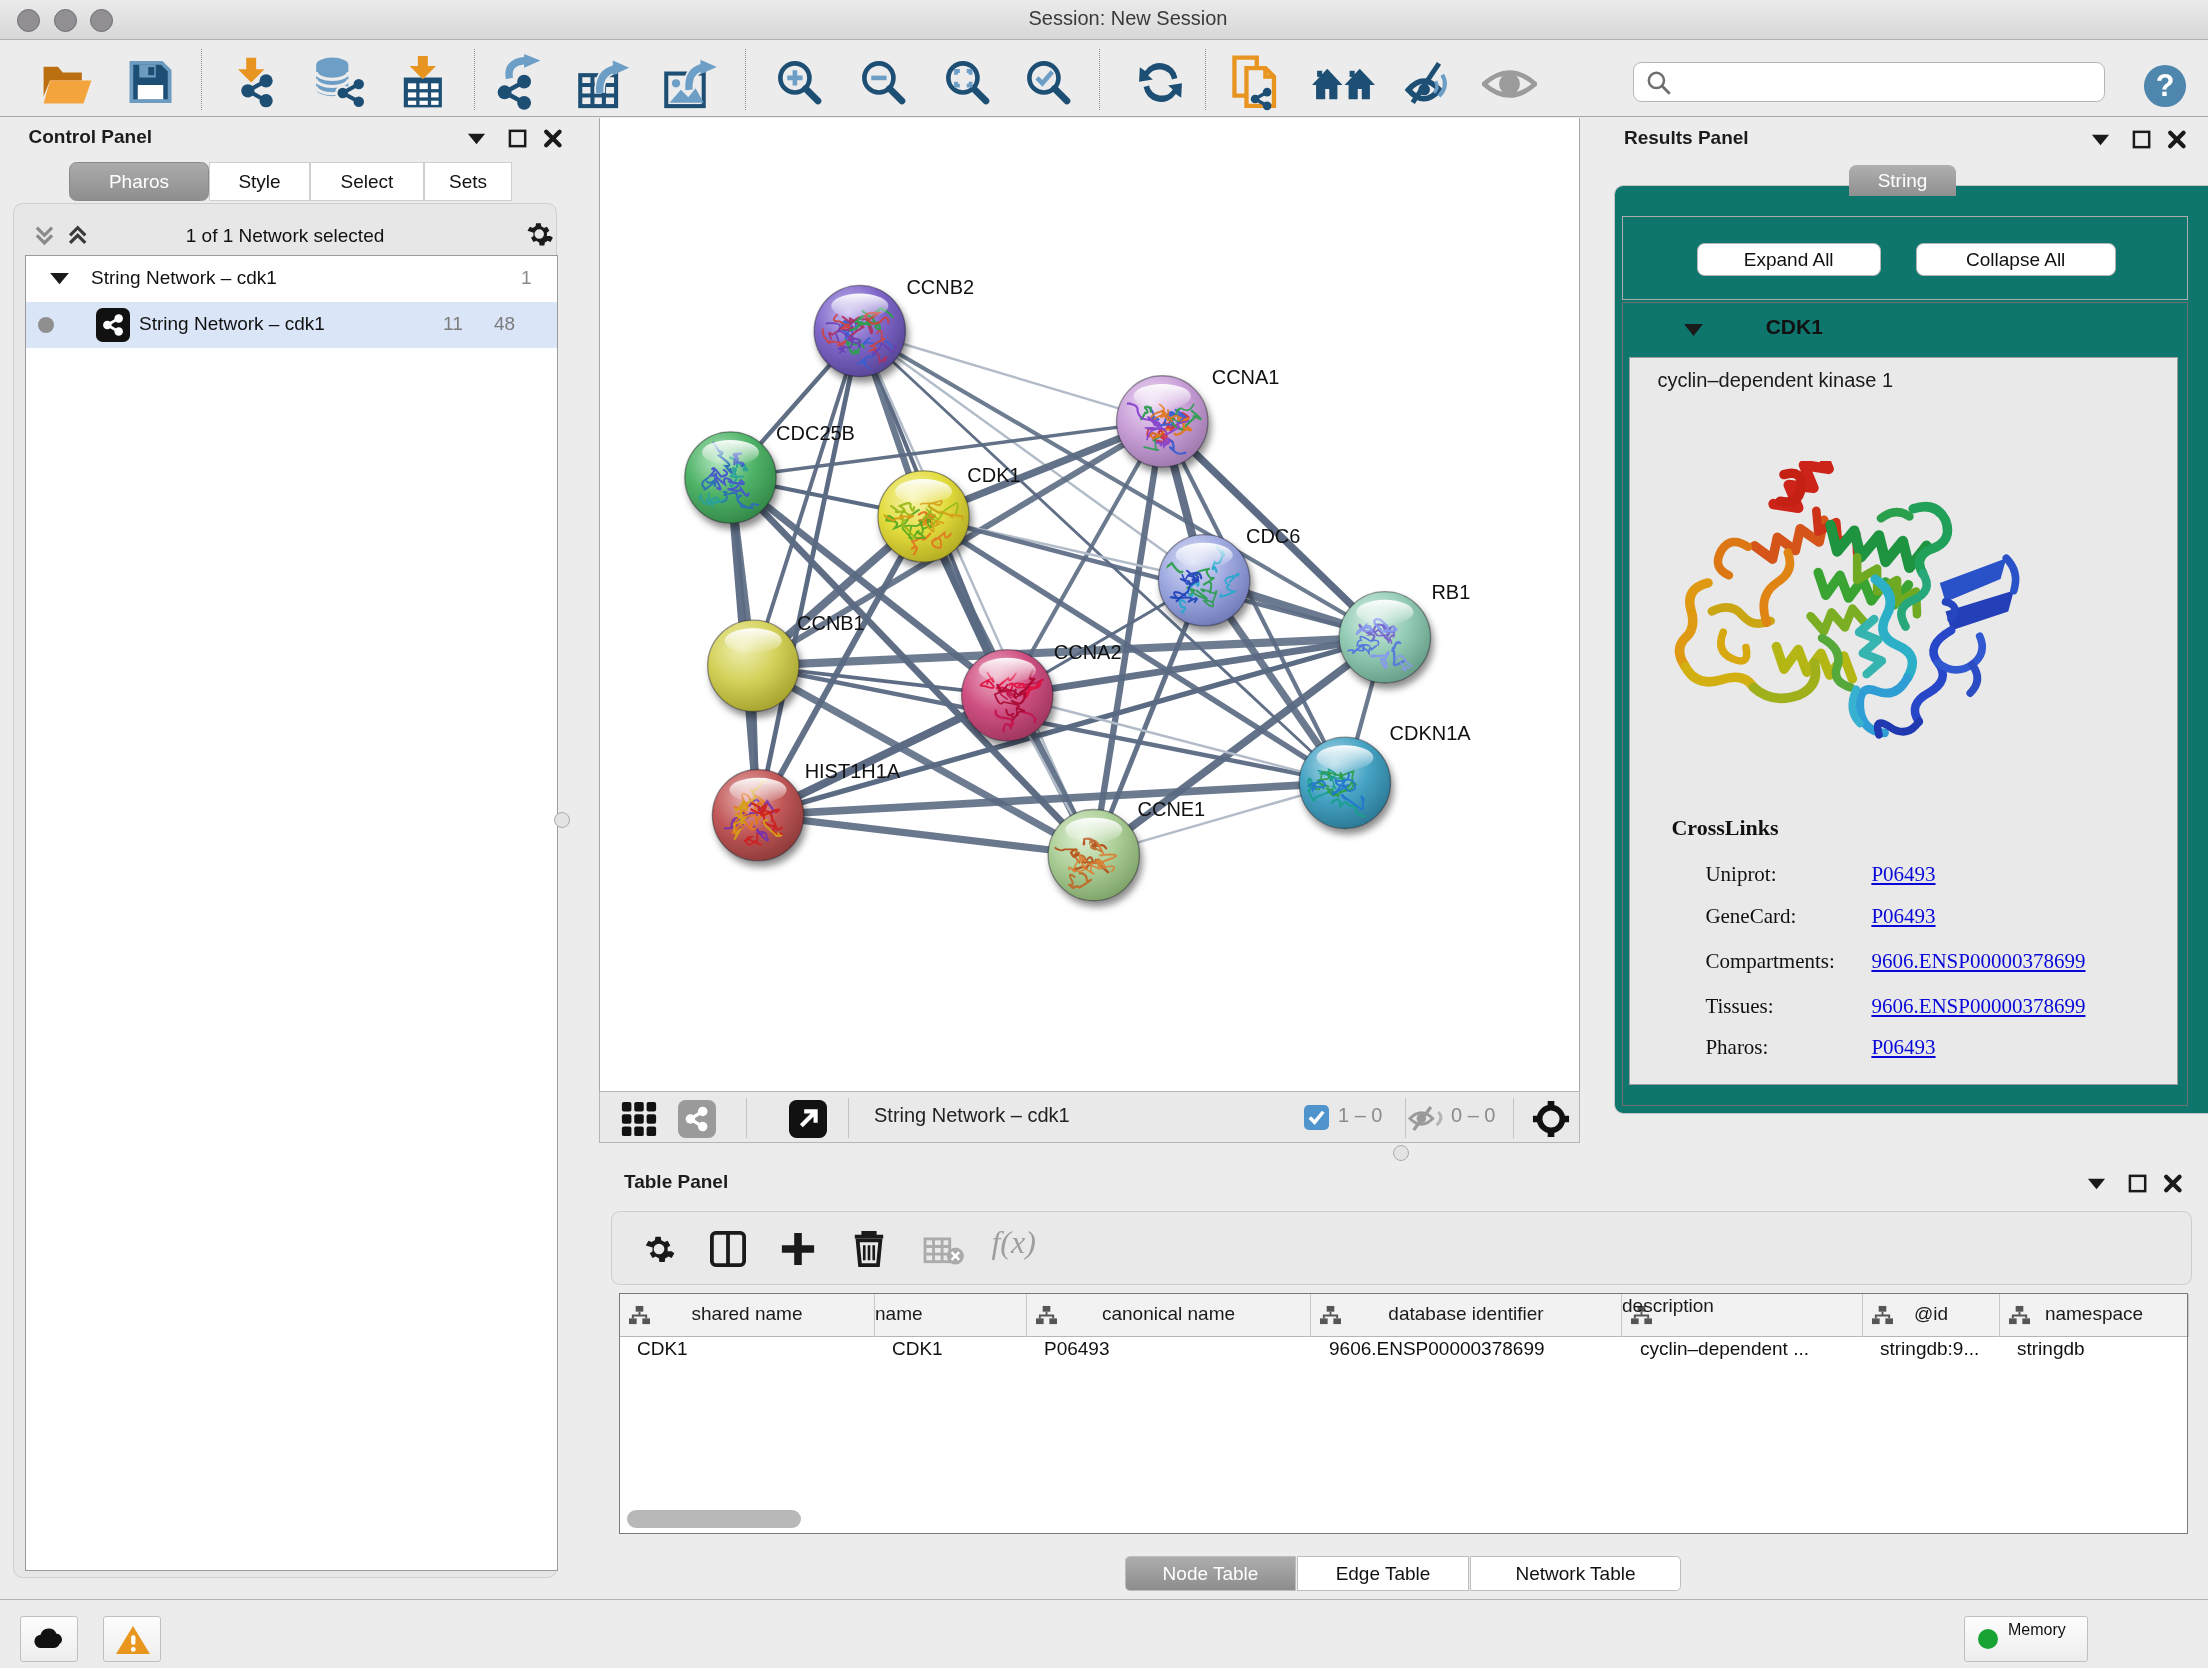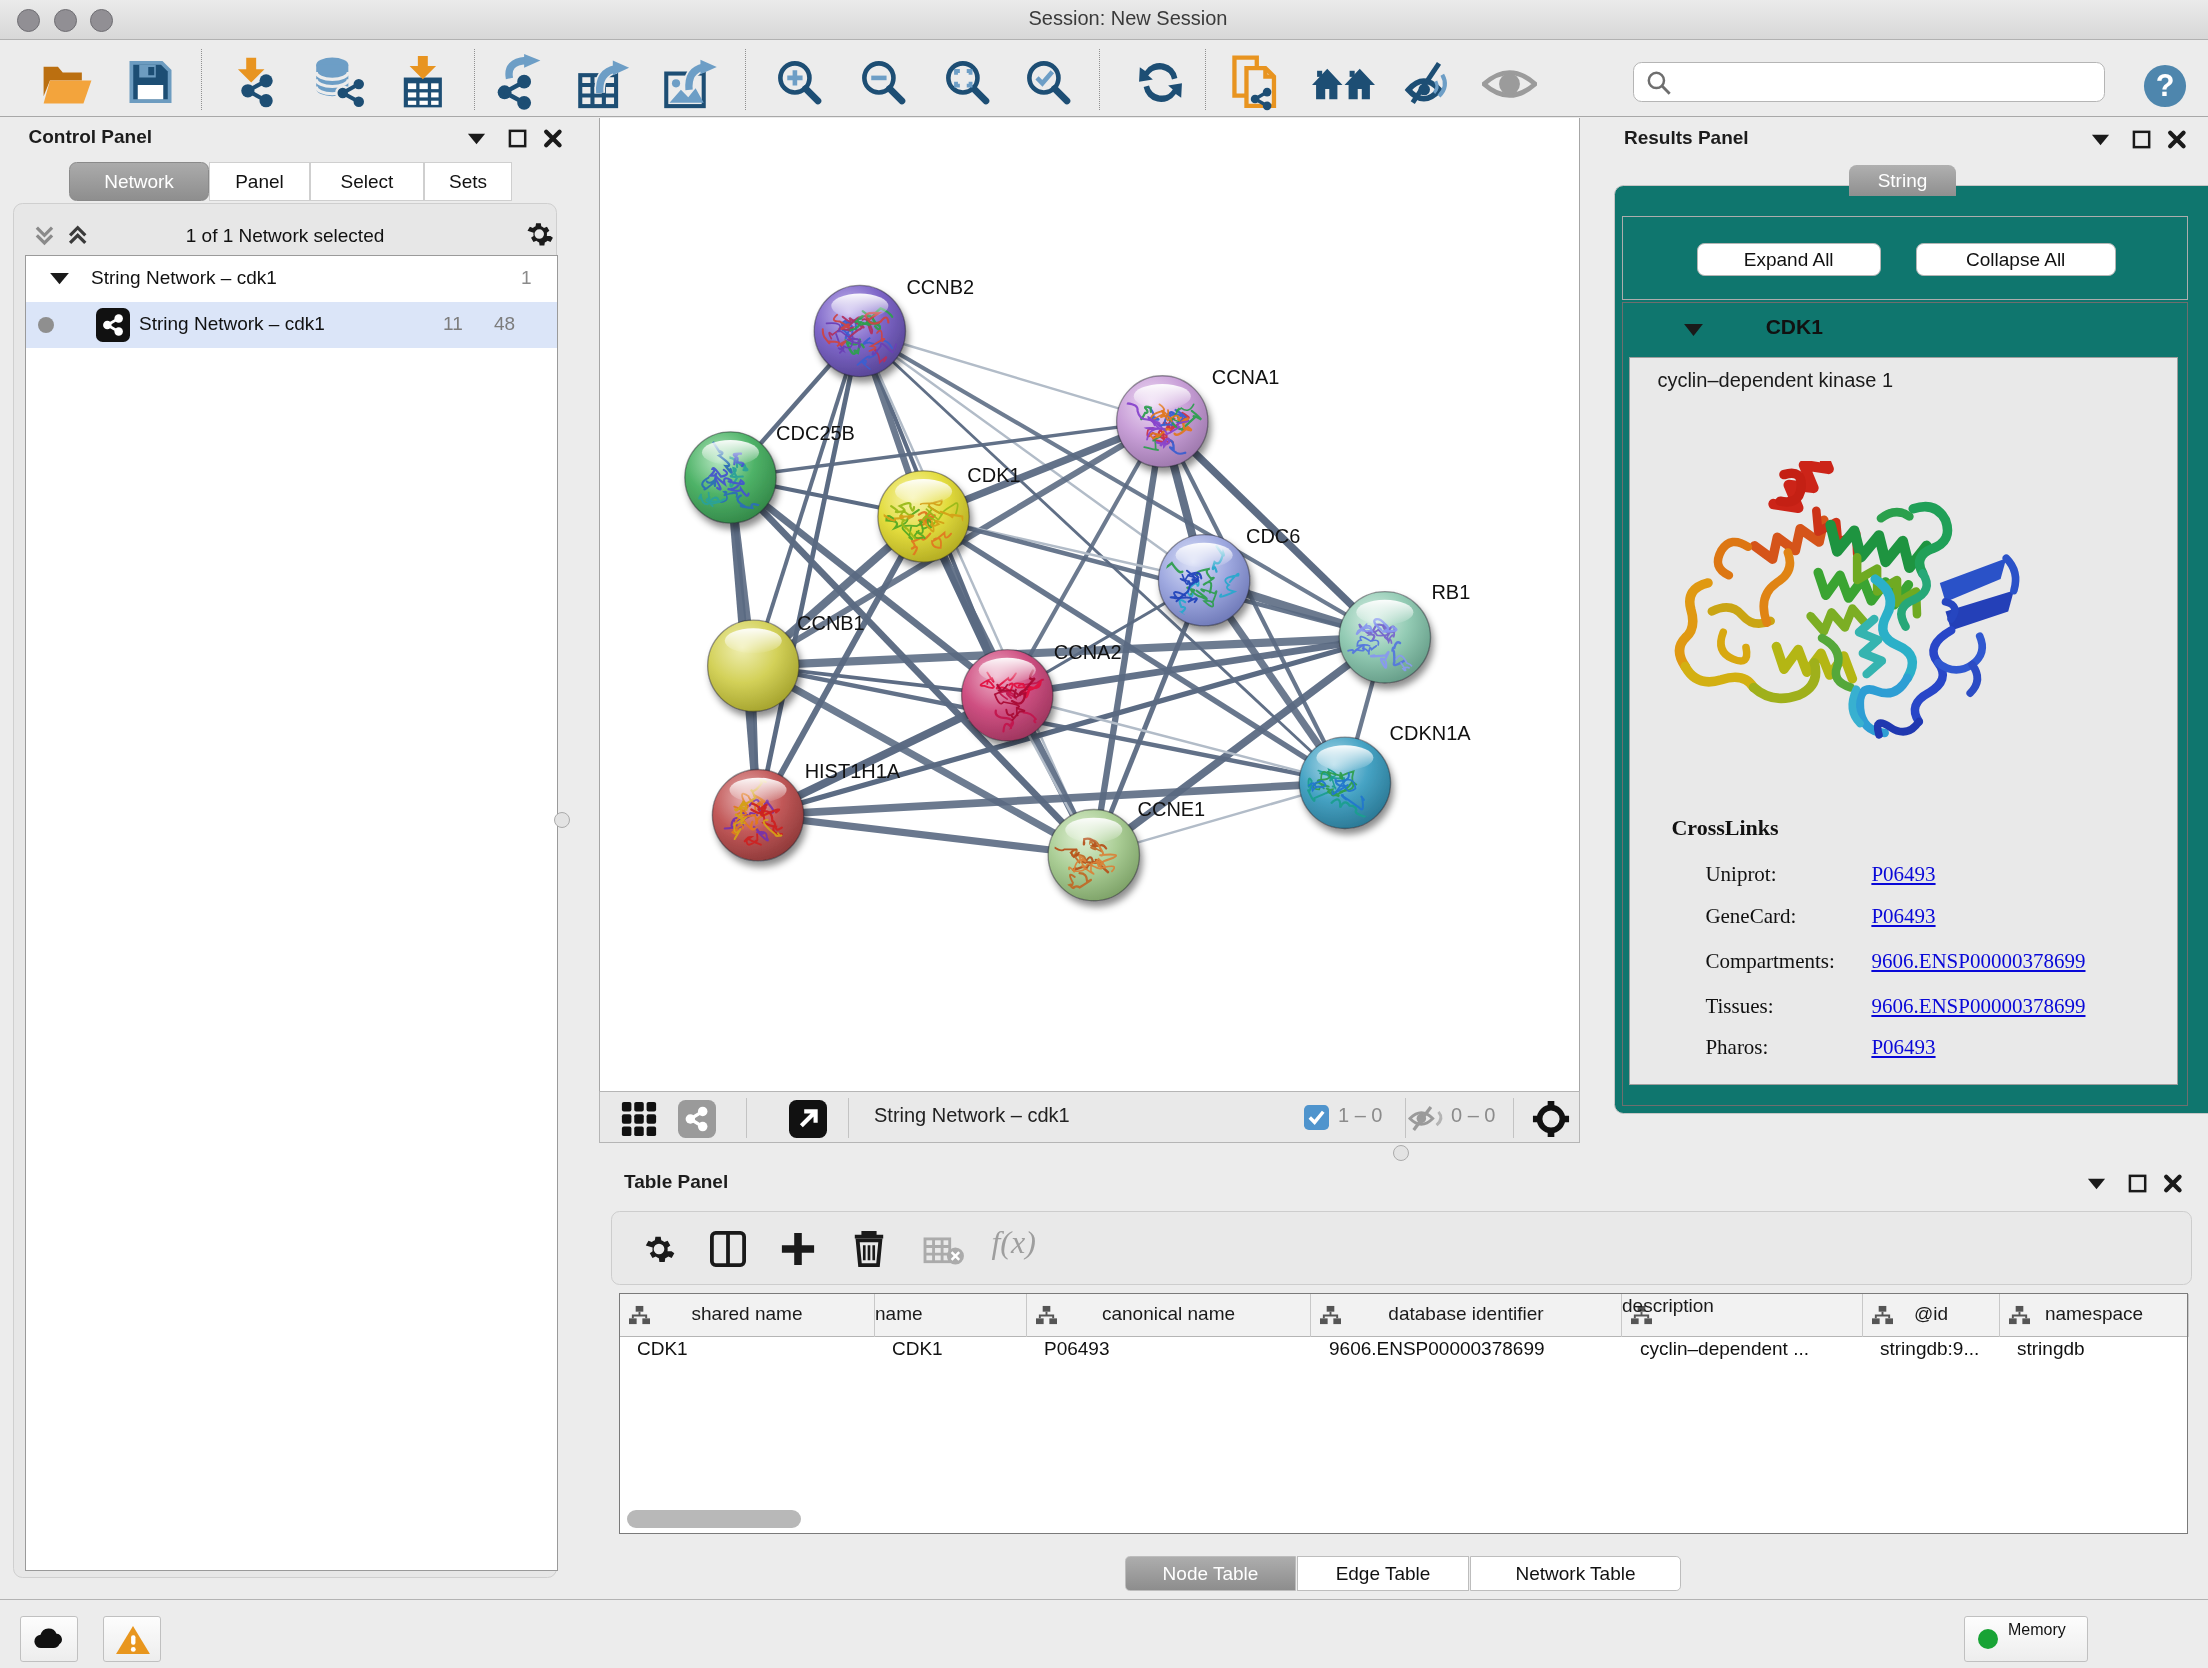--- a/index.html
+++ b/index.html
@@ -227,22 +227,22 @@
         <text x="23" y="33" text-anchor="middle" font-size="32" font-weight="bold" fill="#fff" font-family="Liberation Sans,sans-serif">?</text>
       </svg>
     </div>
     <div class="abs ptitle" style="left:28.5px;top:126px">Control Panel</div>
     <svg class="abs" style="left:466px;top:128px" width="105" height="21" viewBox="0 0 110 22">
       <path d="M2 6 L20 6 L11 17 Z" fill="#1a1a1a"></path>
       <rect x="46" y="3" width="16" height="16" fill="none" stroke="#1a1a1a" stroke-width="2.6"></rect>
       <path d="M84 4 L98 18 M98 4 L84 18" stroke="#1a1a1a" stroke-width="4.5" stroke-linecap="round"></path>
     </svg>
     <div id="ctltabs">
-      <div class="sel" style="left:69px;width:140px">Network</div>
-      <div style="left:209px;width:101px">Panel</div>
+      <div class="sel" style="left:69px;width:140px">Pharos</div>
+      <div style="left:209px;width:101px">Style</div>
       <div style="left:310px;width:114px">Select</div>
       <div style="left:424px;width:88px">Sets</div>
     </div>
     <div id="ctlpanel"></div>
     <svg class="abs" style="left:34px;top:222px" width="57" height="28.5" viewBox="0 0 60 30">
       <g fill="none" stroke="#8a8a8a" stroke-width="3.4">
         <path d="M3 6 l8 8 8 -8 M3 14 l8 8 8 -8"></path>
       </g>
       <g fill="none" stroke="#3a3a3a" stroke-width="3.4">
         <path d="M38 14 l8 -8 8 8 M38 22 l8 -8 8 8"></path>

